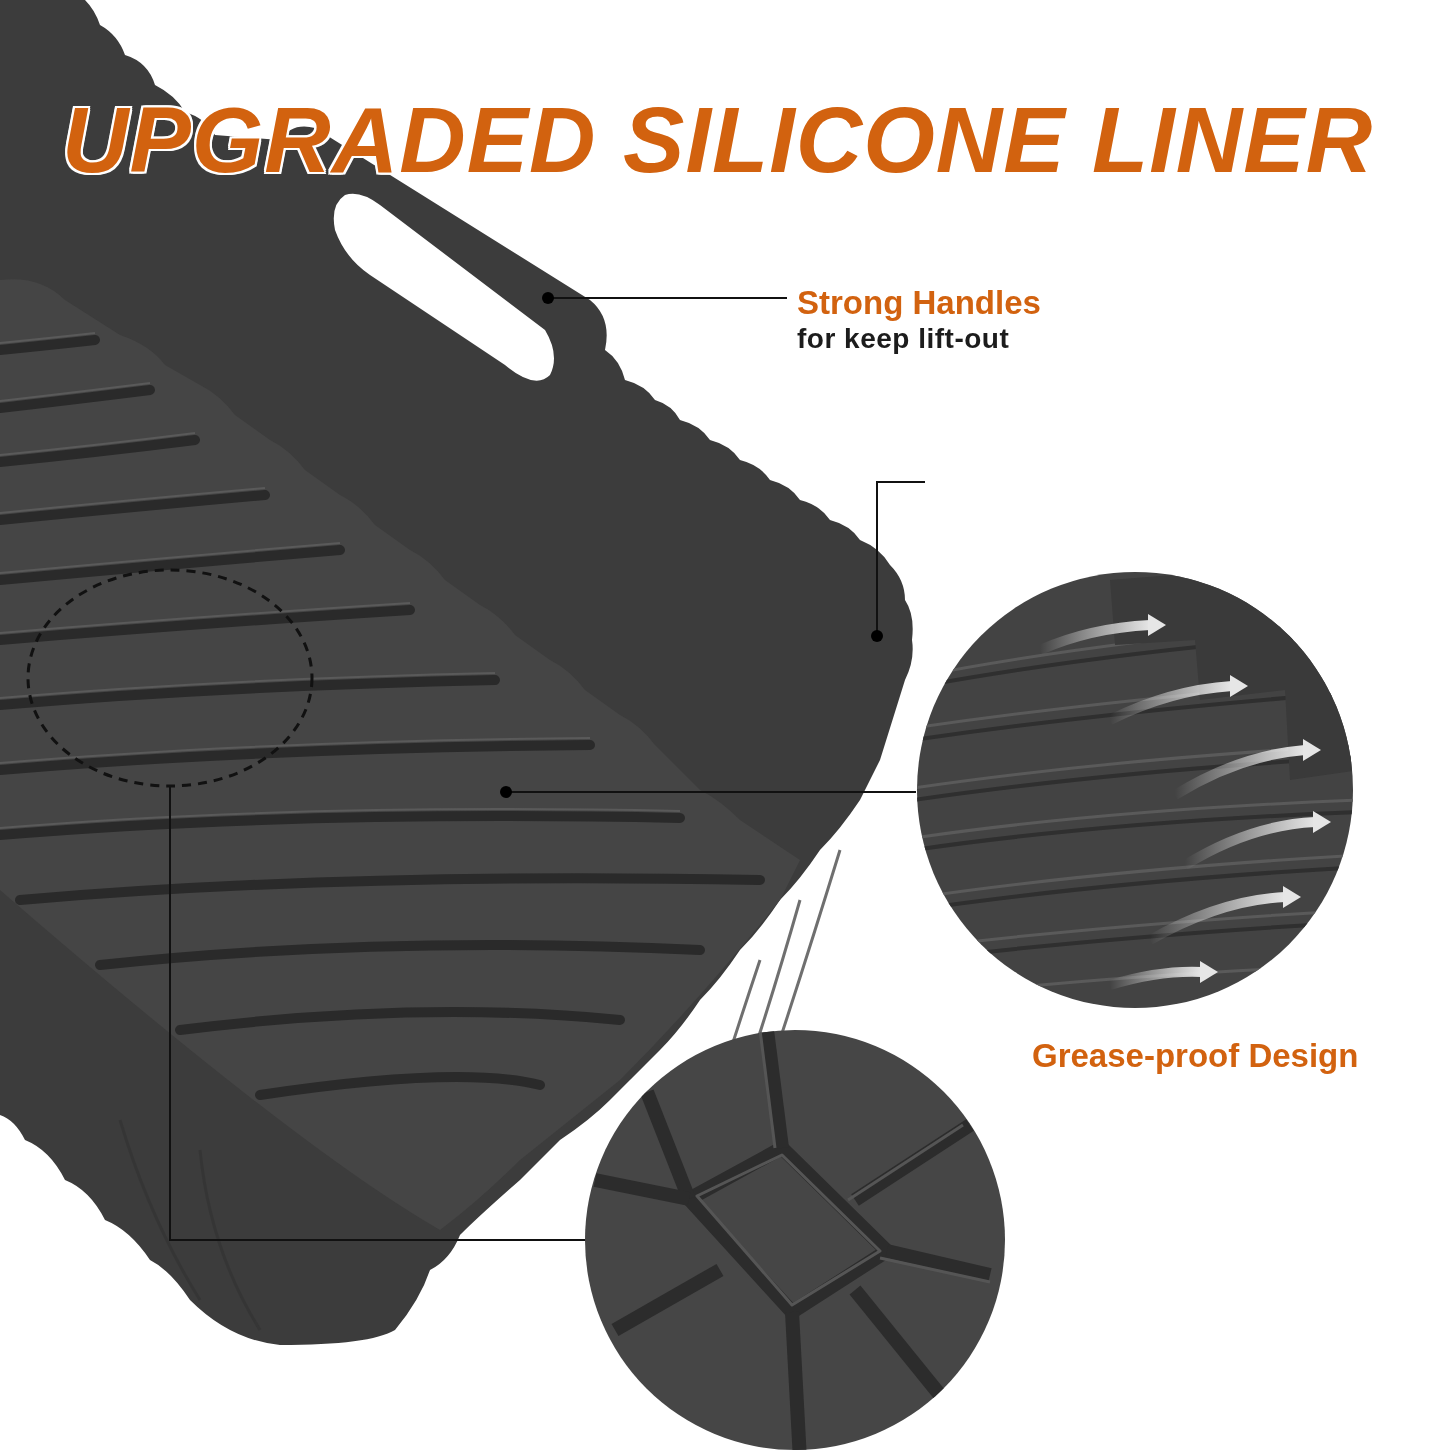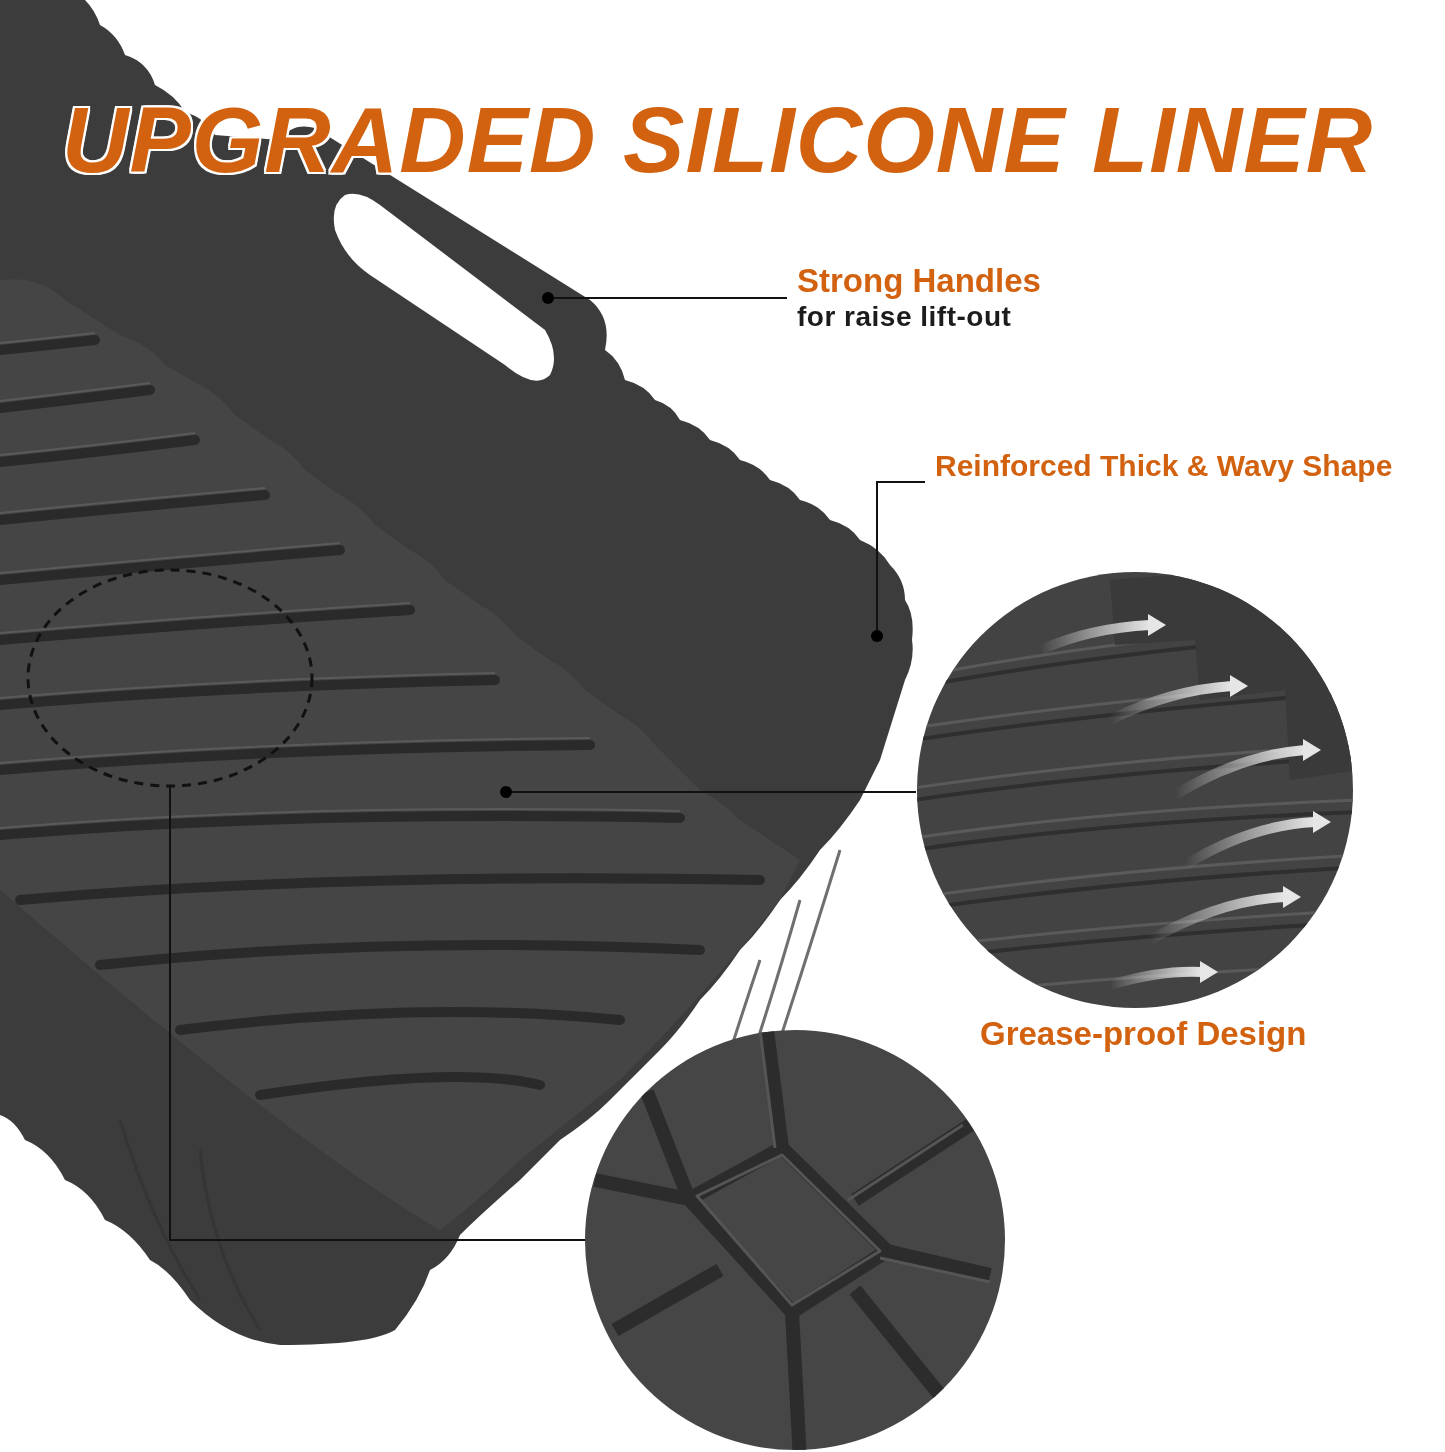--- a/index.html
+++ b/index.html
@@ -9,30 +9,30 @@
     .title {
       position: absolute; left: 62px; top: 28px; width: 1360px;
       font-family: "Liberation Sans", sans-serif; font-weight: 700;
       font-size: 92px; line-height: 100px; letter-spacing: 1px;
       color: #d2620f; white-space: nowrap;
       -webkit-text-stroke: 0;
       text-shadow: 2px 0 0 #fff, -2px 0 0 #fff, 0 2px 0 #fff, 0 -2px 0 #fff,
                    2px 2px 0 #fff, -2px -2px 0 #fff, 2px -2px 0 #fff, -2px 2px 0 #fff;
       font-style: italic;
     }
-    .callout { position: absolute; white-space: nowrap; }
+    .callout { position: absolute; white-space: nowrap; margin-top: 22px; }
     .callout .h { color: #d2620f; font-weight: 700; }
     .callout .s { color: #1c1c1c; font-weight: 700; letter-spacing: 0.5px; }
     #c-handles { left: 797px; top: 262px; }
     #c-handles .h { font-size: 33px; line-height: 38px; }
     #c-handles .s { font-size: 28px; line-height: 34px; font-weight: 700; }
     #c-wavy { left: 935px; top: 449px; }
     #c-wavy .h { font-size: 30px; line-height: 34px; }
     #c-wavy .s { font-size: 25px; line-height: 30px; }
-    #c-grease { left: 980px; top: 1015px; }
+    #c-grease { left: 1032px; top: 1015px; }
     #c-grease .h { font-size: 33px; line-height: 38px; }
     #c-grease .s { font-size: 29px; line-height: 38px; white-space: normal; width: 420px; }
     #c-back { left: 1013px; top: 1300px; }
     #c-back .h { font-size: 33px; line-height: 38px; }
     #c-back .s { font-size: 29px; line-height: 37px; white-space: normal; width: 430px; }
   </style>
 </head>
 <body>
 
 <svg id="scene" viewBox="0 0 1445 1452" xmlns="http://www.w3.org/2000/svg">
@@ -201,25 +201,24 @@
         <path d="M880,1258 L990,1282"></path>
       </g>
     </g>
   </g>
 </svg>
 
 <h1 class="title">UPGRADED SILICONE LINER</h1>
 
 <div class="callout" id="c-handles">
   <div class="h">Strong Handles</div>
-  <div class="s">for raise lift-out</div>
+  <div class="s">for keep lift-out</div>
 </div>
 
 <div class="callout" id="c-wavy">
-  <div class="h">Reinforced Thick &amp; Wavy Shape</div>
 </div>
 
 <div class="callout" id="c-grease">
   <div class="h">Grease-proof Design</div>
 </div>
 
 <div class="callout" id="c-back">
 </div>
 
 </body></html>

